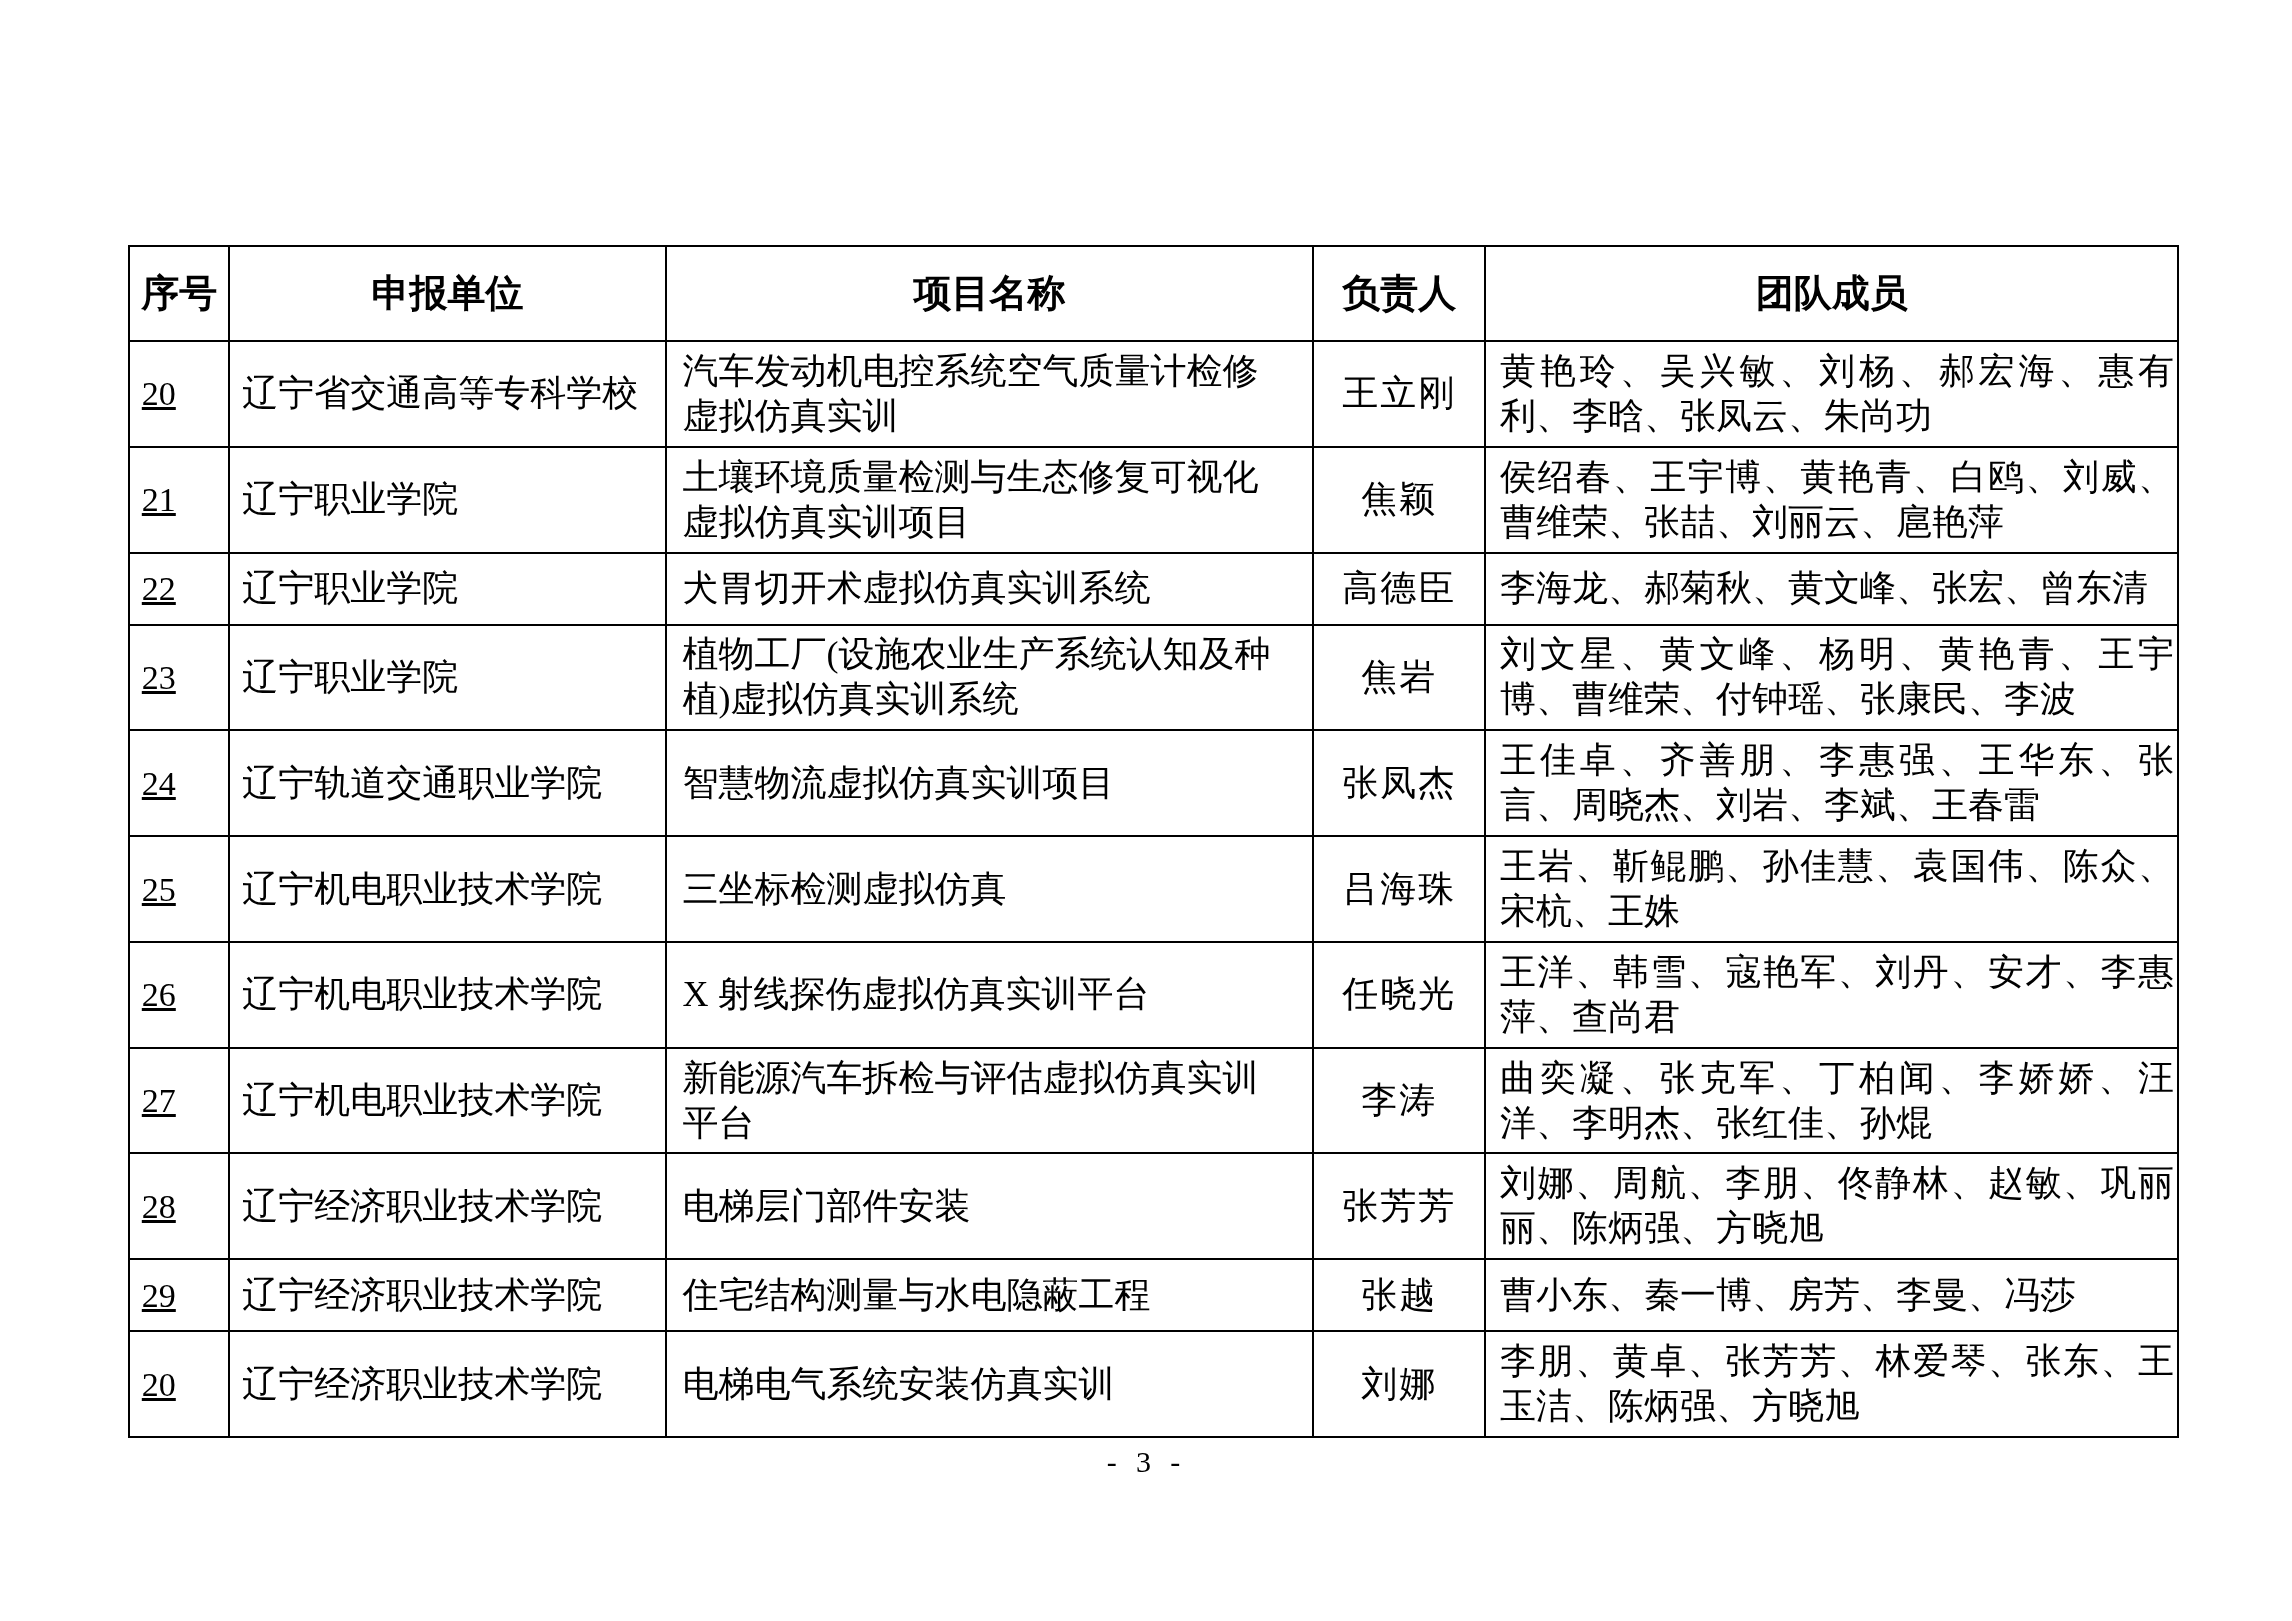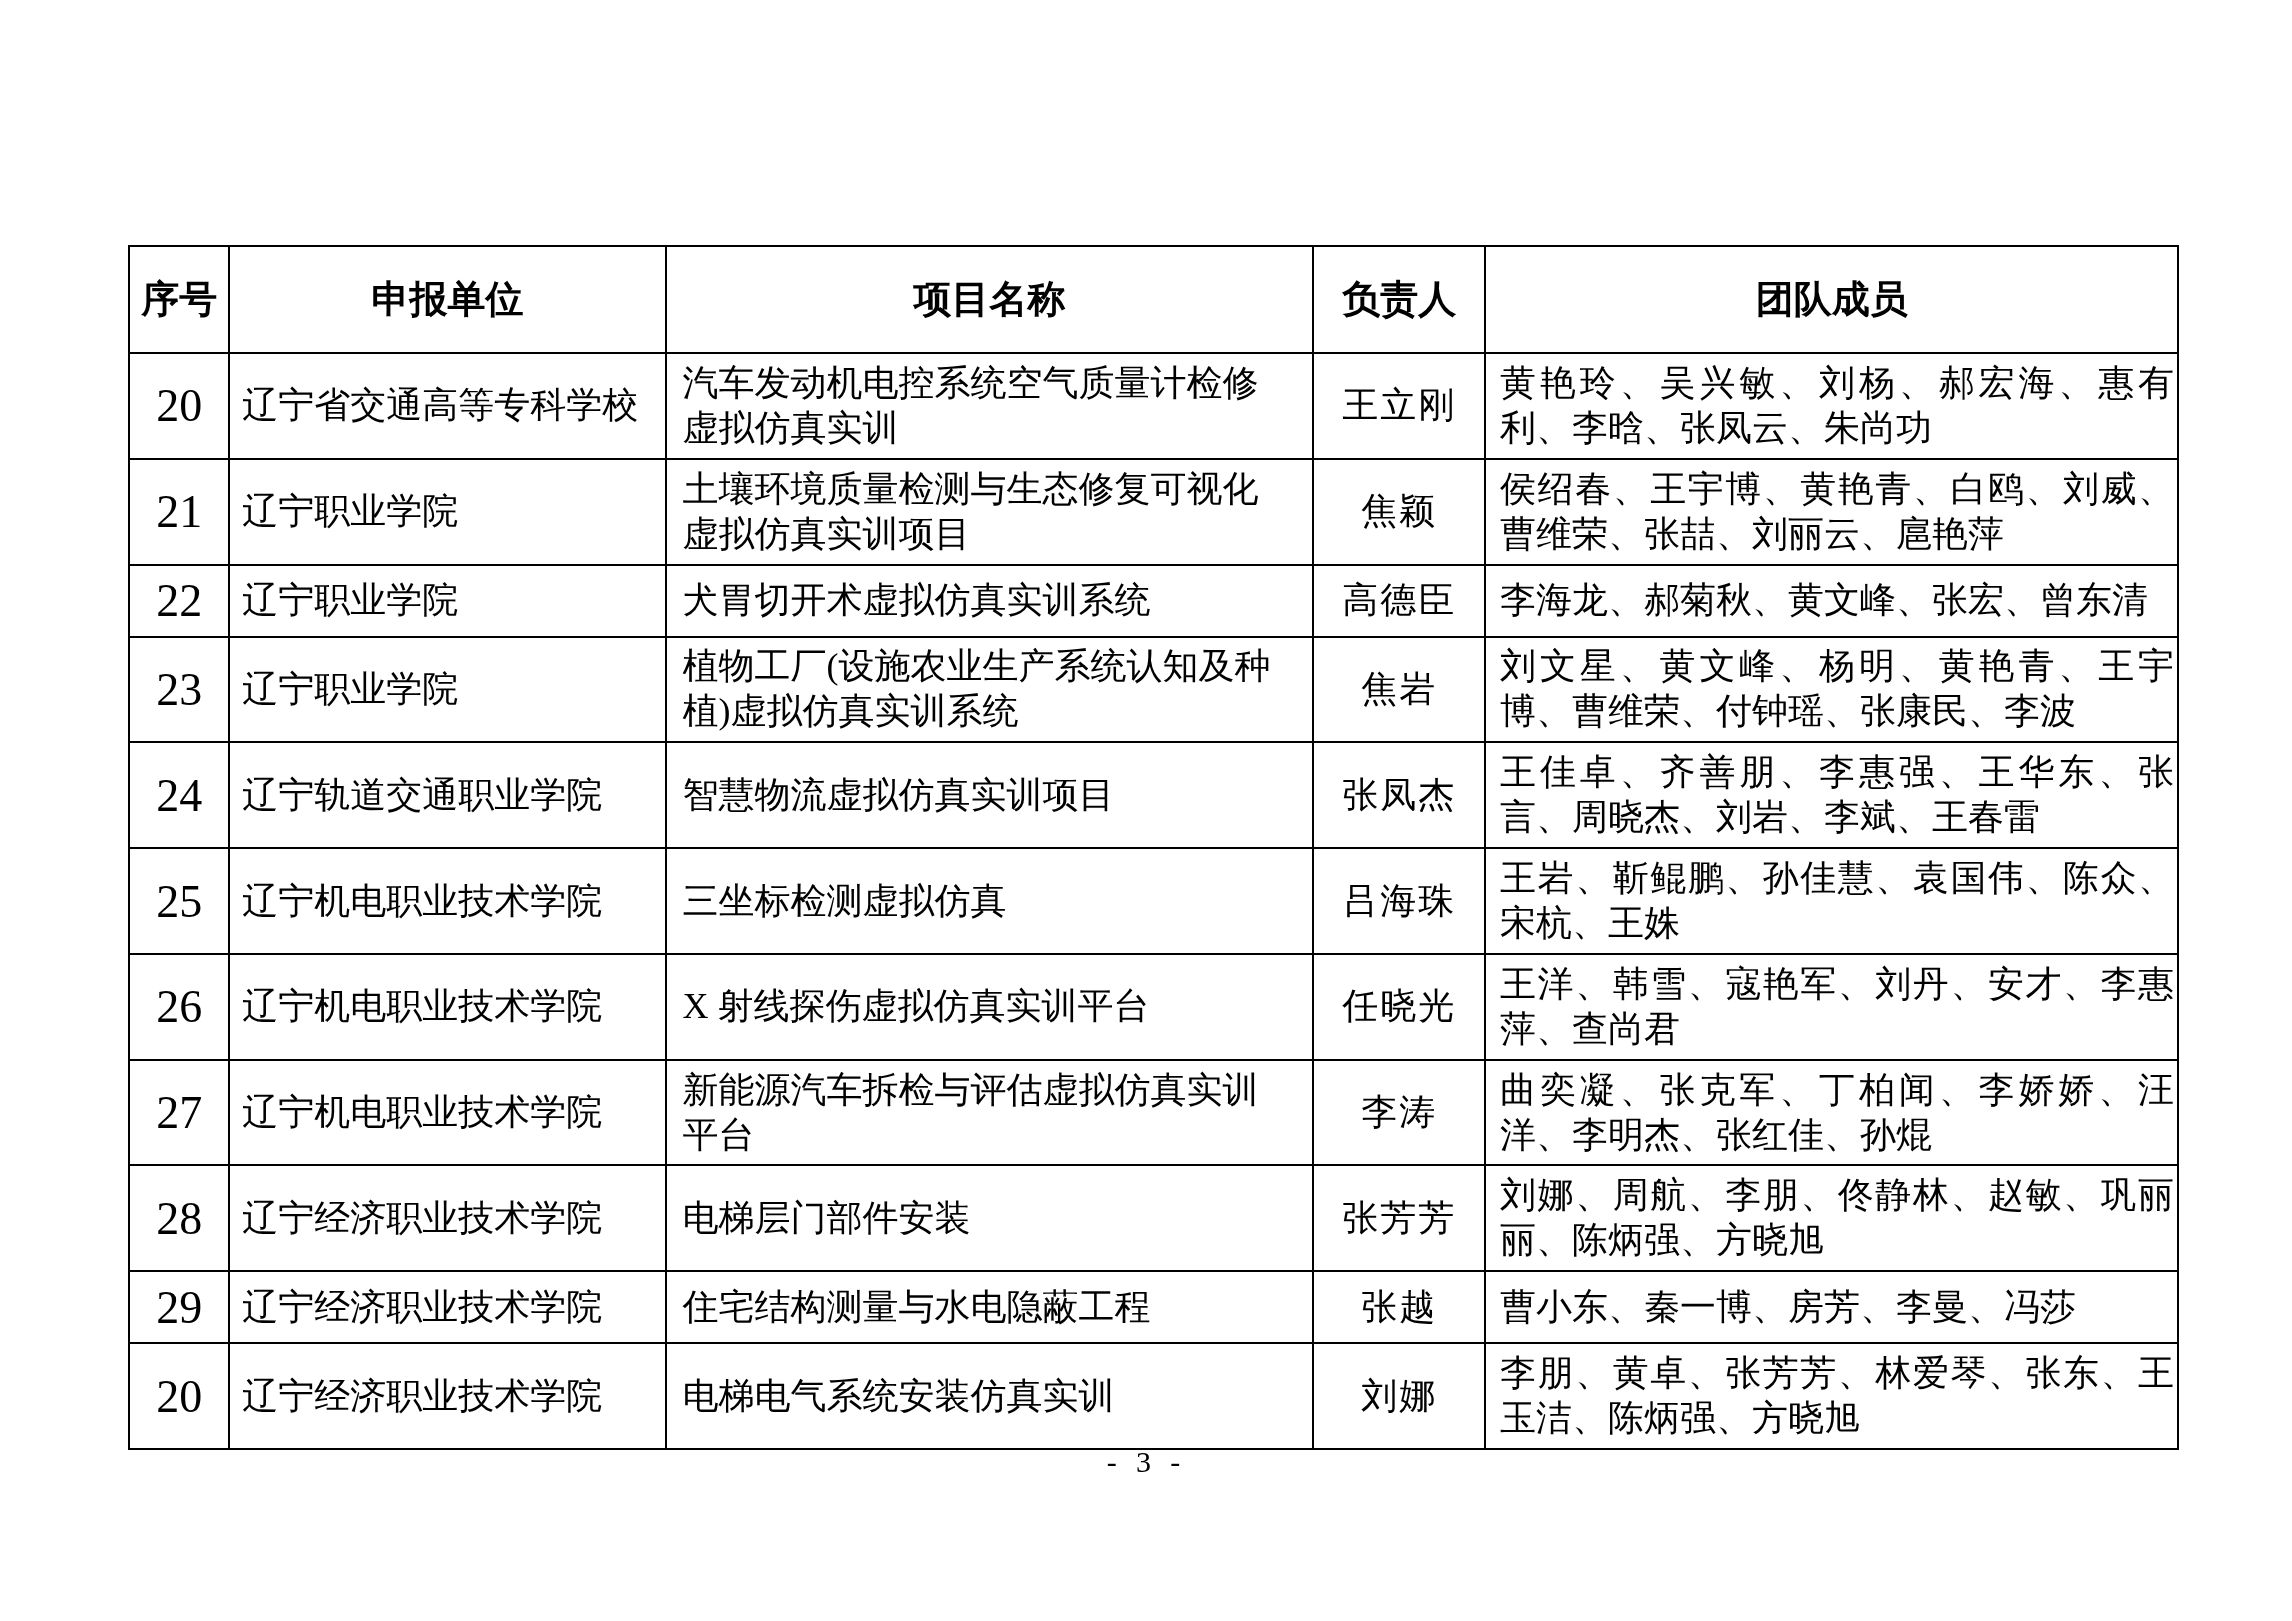--- a/index.html
+++ b/index.html
@@ -32,39 +32,40 @@
   col.c-team   { width: 33.8%; }
 
   th, td {
     border-left: 2px solid #000000;
     border-right: 2px solid #000000;
     border-top: 2.9px solid #000000;
     border-bottom: 2.9px solid #000000;
     vertical-align: middle;
     word-break: break-all;
   }
-  thead tr { height: 107px; }
+  thead tr { height: 95px; }
   tbody tr { height: 72px; }
 
   th {
     font-family: "Liberation Sans", "DejaVu Sans", sans-serif;
     font-weight: bold;
     font-size: 38px;
     text-align: center;
     padding: 3.9px 7.8px;
   }
   td {
     font-size: 36px;
     line-height: 45px;
     padding: 6.9px 11.8px;
   }
   td.cell-no {
-    text-align: center;
-    font-size: 46px;
+    text-align: left;
+    font-size: 34px;
     font-family: "Liberation Serif", "DejaVu Serif", serif;
+    text-decoration: underline;
   }
   td.cell-unit   { text-align: left; }
   td.cell-proj   { text-align: left; padding-left: 15.7px; padding-right: 19.6px; margin-left: 12px; }
   td.cell-leader { text-align: center; letter-spacing: 2px; font-family: Liberation Serif, serif; }
   td.cell-team   {
     text-align: justify;
     text-align-last: left;
     padding-left: 13.7px;
     padding-right: 3px;
   }

